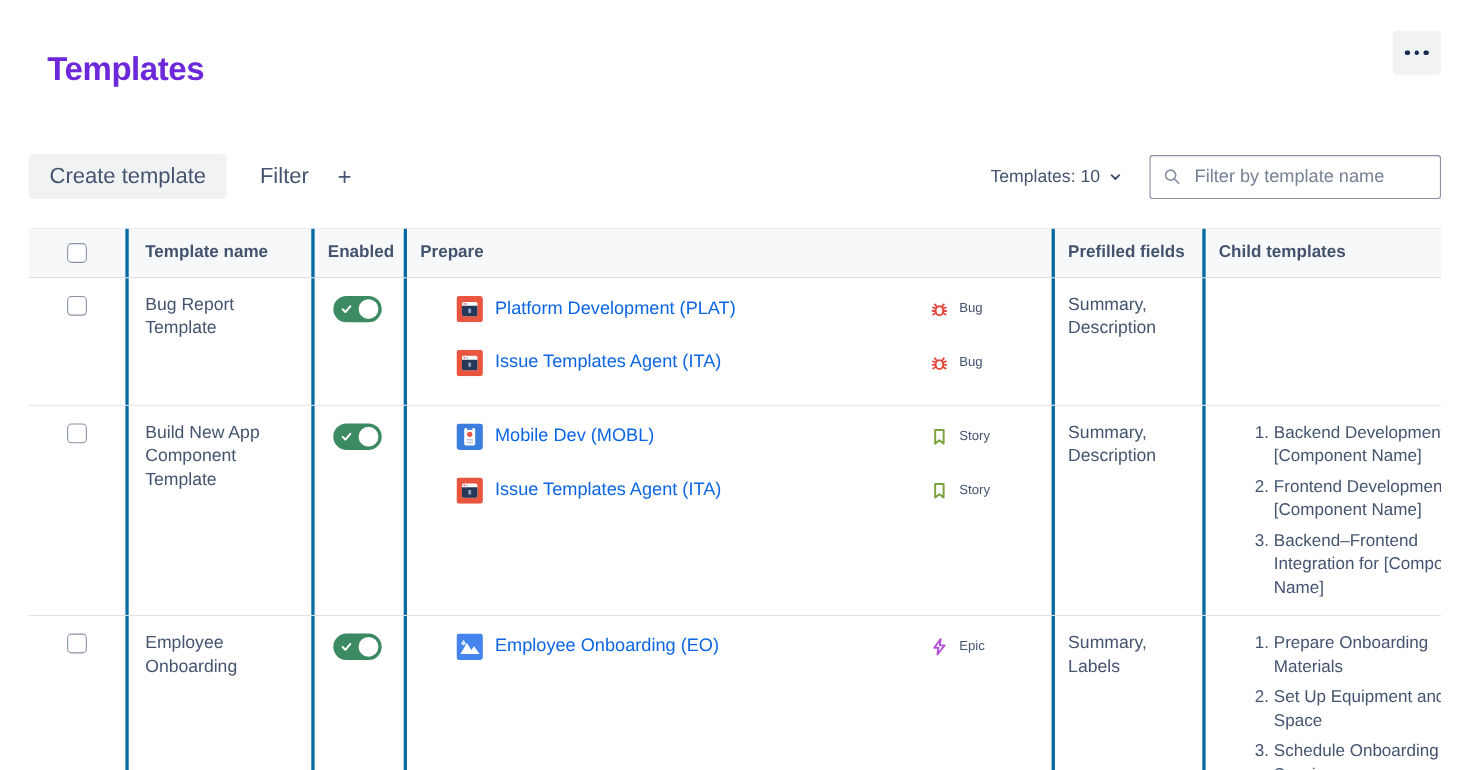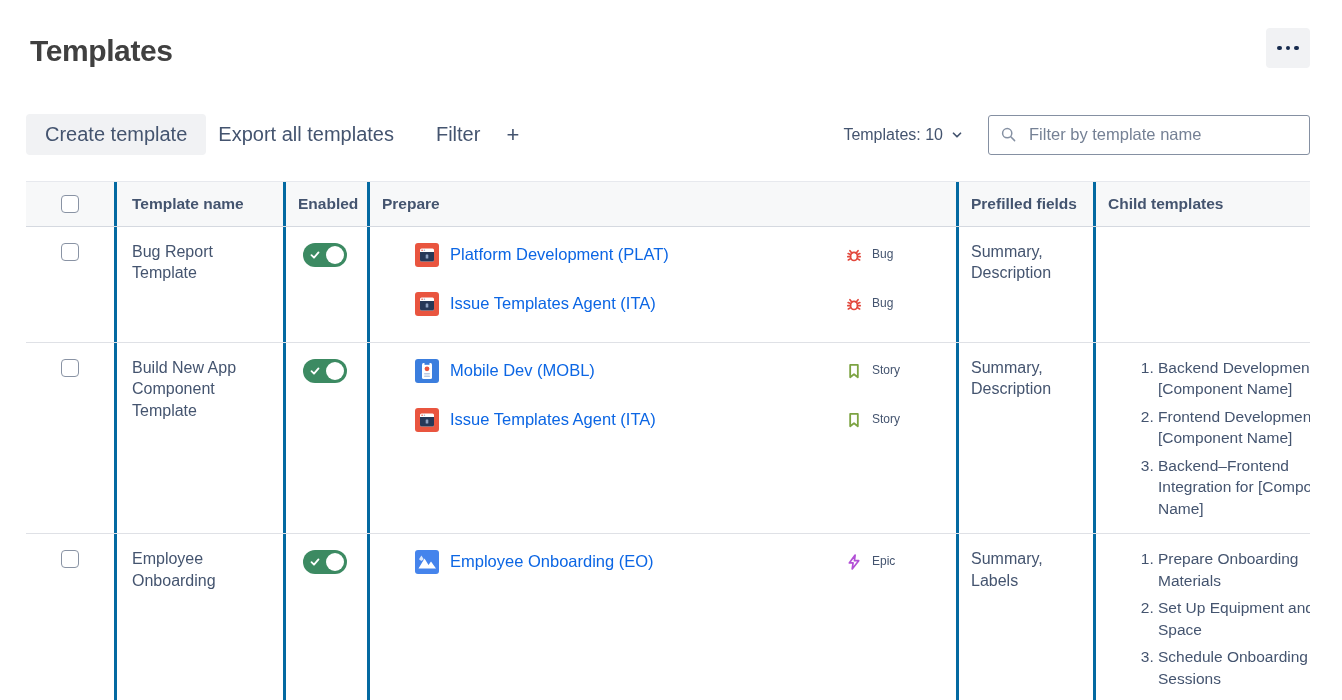--- a/index.html
+++ b/index.html
@@ -3,35 +3,35 @@
 <meta charset="utf-8">
 <title>Templates</title>
 <style>
   * { box-sizing: border-box; }
   html,body { margin:0; padding:0; background:#fff; }
   body { font-family: "Liberation Sans", sans-serif; color:#44546F; }
   .page { position:relative; width:1342px; height:700px; overflow:hidden; background:#fff; }
 
   
   .top { display:flex; justify-content:space-between; align-items:flex-start; padding:28px 32px 0 26px; }
-  .page-title { margin:4px; font-size:30px; line-height:38px; font-weight:700; color:#404040; letter-spacing:-0.4px; }
+  .page-title { margin:17px; font-size:30px; line-height:38px; font-weight:700; color:#6d28d9; letter-spacing:-0.4px; }
   .more-btn { width:44px; height:40px; background:#F1F2F4; border:none; border-radius:4px;
               display:flex; align-items:center; justify-content:center; gap:4px; cursor:pointer; }
   .more-btn .dot { width:4.5px; height:4.5px; border-radius:50%; background:#172B4D; }
 
   
   .toolbar { display:flex; align-items:center; padding:0 32px 0 26px; margin-top:40px; }
   .btn { font-family:inherit; font-size:20px; font-weight:500; color:#44546F; border:none; cursor:pointer; border-radius:4px; }
   .btn-default { background:#F1F2F4; padding:9px 19px; }
   .btn-subtle { background:transparent; padding:9px 12px; }
   .btn-filter { background:transparent; padding:9px 12px; margin-left:18px; }
   .plus-btn { background:transparent; border:none; cursor:pointer; color:#44546F; font-size:22px; line-height:22px; padding:4px 8px; margin-left:6px; font-family:inherit; }
   .right-group { margin-left:auto; display:flex; align-items:center; gap:18px; }
   .count-dd { display:flex; align-items:center; gap:7px; font-size:16px; color:#44546F; cursor:pointer; background:none; border:none; font-family:inherit; }
-  .search { position:relative; width:322px;text-decoration:underline; }
+  .search { position:relative; width:265px;text-decoration:underline; }
   .search input { width:100%; height:40px; border:1px solid #8590A2; border-radius:3px; padding:0 12px 0 40px;
                   font-family:inherit; font-size:16.5px; color:#172B4D; outline:none; }
   .search input::placeholder { color:#758195; }
   .search .search-ic { position:absolute; left:12px; top:11px; }
 
   
   .table-wrap { margin:26px 0 0 26px; width:1284px; overflow:hidden; }
   .tbl { width:1330px; }
   .trow { display:flex; border-bottom:1px solid #DFE1E6; background:#fff; }
   .thead { background:#F7F8F9; border-top:1px solid #E7E9EE; border-bottom:1px solid #D5D9E0; }
@@ -74,21 +74,20 @@
     <h1 class="page-title">Templates</h1>
     <button class="more-btn">
       <span class="dot"></span>
       <span class="dot"></span>
       <span class="dot"></span>
     </button>
   </div>
 
   <div class="toolbar">
     <button class="btn btn-default">Create template</button>
-    <button class="btn btn-subtle">Export all templates</button>
     <button class="btn btn-filter">Filter</button>
     <button class="plus-btn">+</button>
     <div class="right-group">
       <button class="count-dd">
         <span>Templates: 10</span>
         <svg width="14" height="14" viewBox="0 0 16 16">
             <path d="M4 6 L8 10 L12 6" fill="none" stroke="#44546F" stroke-width="2" stroke-linecap="round" stroke-linejoin="round"></path>
           </svg>
       </button>
       <div class="search">

